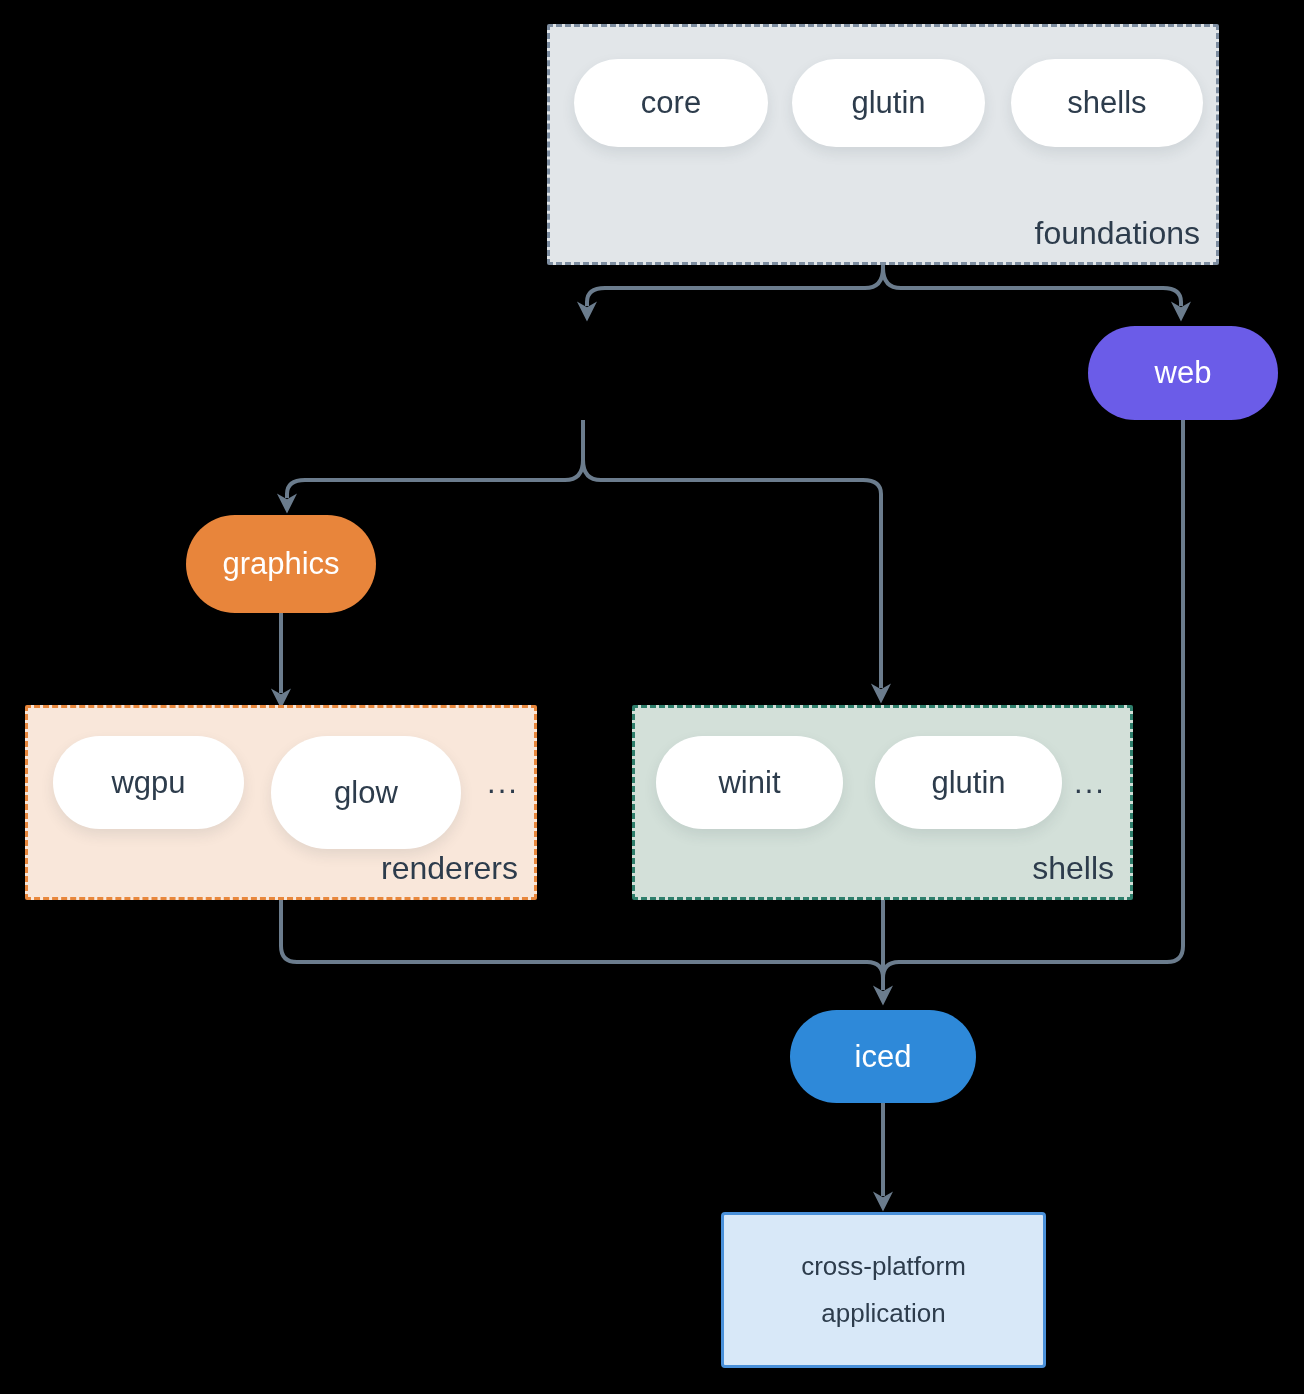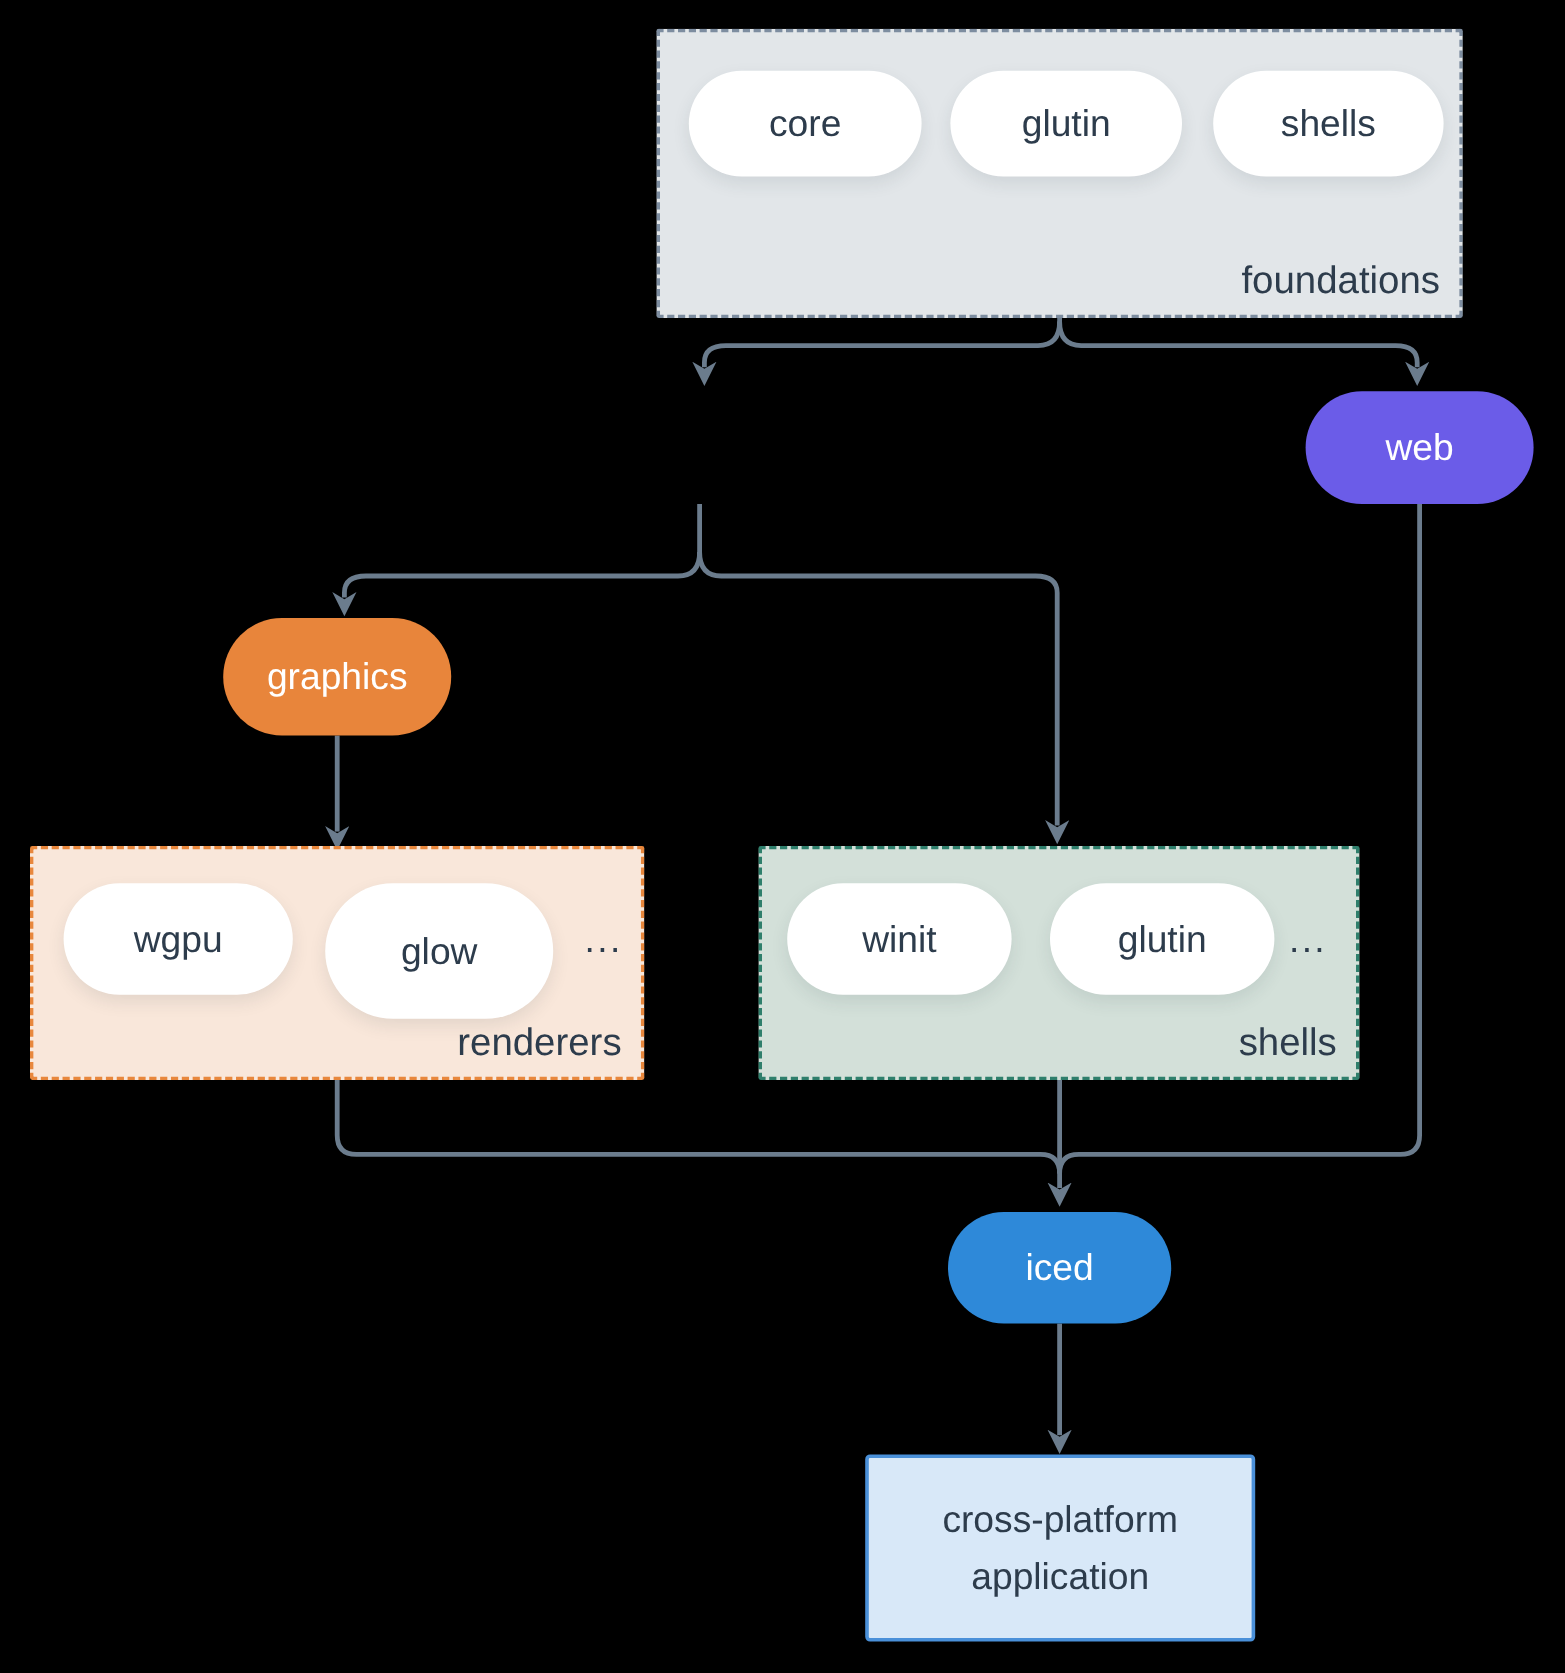--- a/index.html
+++ b/index.html
@@ -70,21 +70,21 @@
 
   .pill.native{left:488px;top:325px;width:190px;height:95px;background:var(--node-purple);}
   .pill.web{left:1088px;top:326px;width:190px;height:94px;background:var(--node-purple);}
   .pill.graphics{left:186px;top:515px;width:190px;height:98px;background:var(--node-orange);}
   .pill.iced{left:790px;top:1010px;width:186px;height:93px;background:var(--node-blue);}
 
   .app-box{
     position:absolute;left:721px;top:1212px;width:325px;height:156px;
     background:var(--application-fill);border:3px solid var(--application-border);
     border-radius:4px;display:flex;flex-direction:column;align-items:center;justify-content:center;
-    color:var(--text-dark);font-size:31px;line-height:47px;text-align:center;
+    color:var(--text-dark);font-size:26px;line-height:47px;text-align:center;
   }
 </style>
 </head>
 <body>
 
 <div class="stage">
 
   <svg class="edges" viewBox="0 0 1304 1394">
     <defs>
       <marker id="arw" viewBox="0 0 12 12" refX="2.5" refY="5.5" markerWidth="5.5" markerHeight="5.5" orient="auto">

